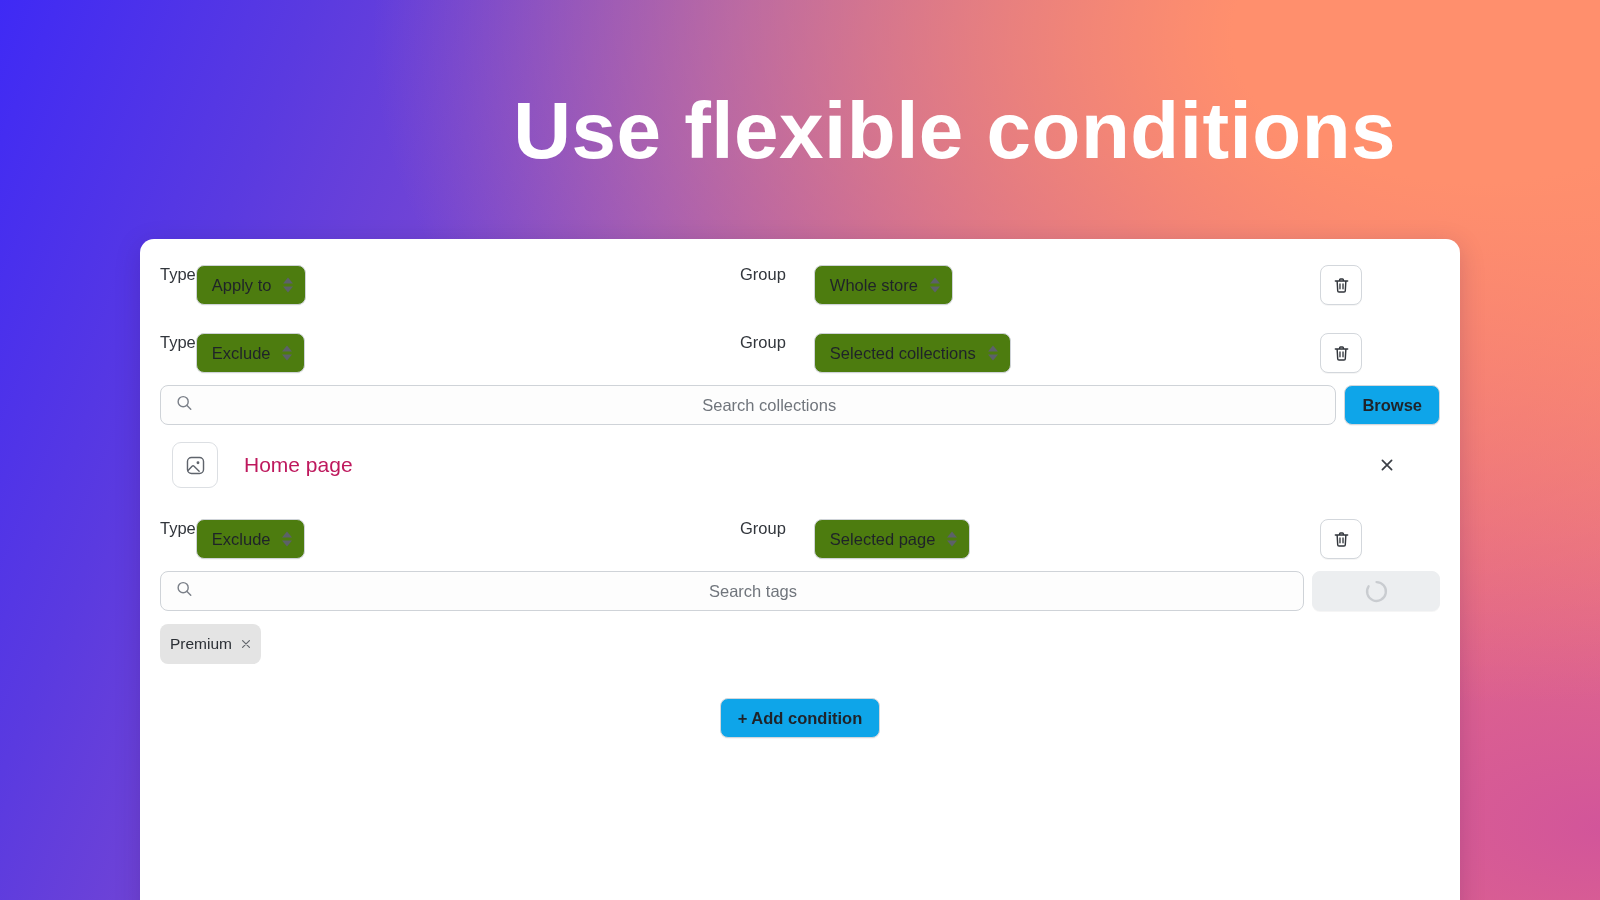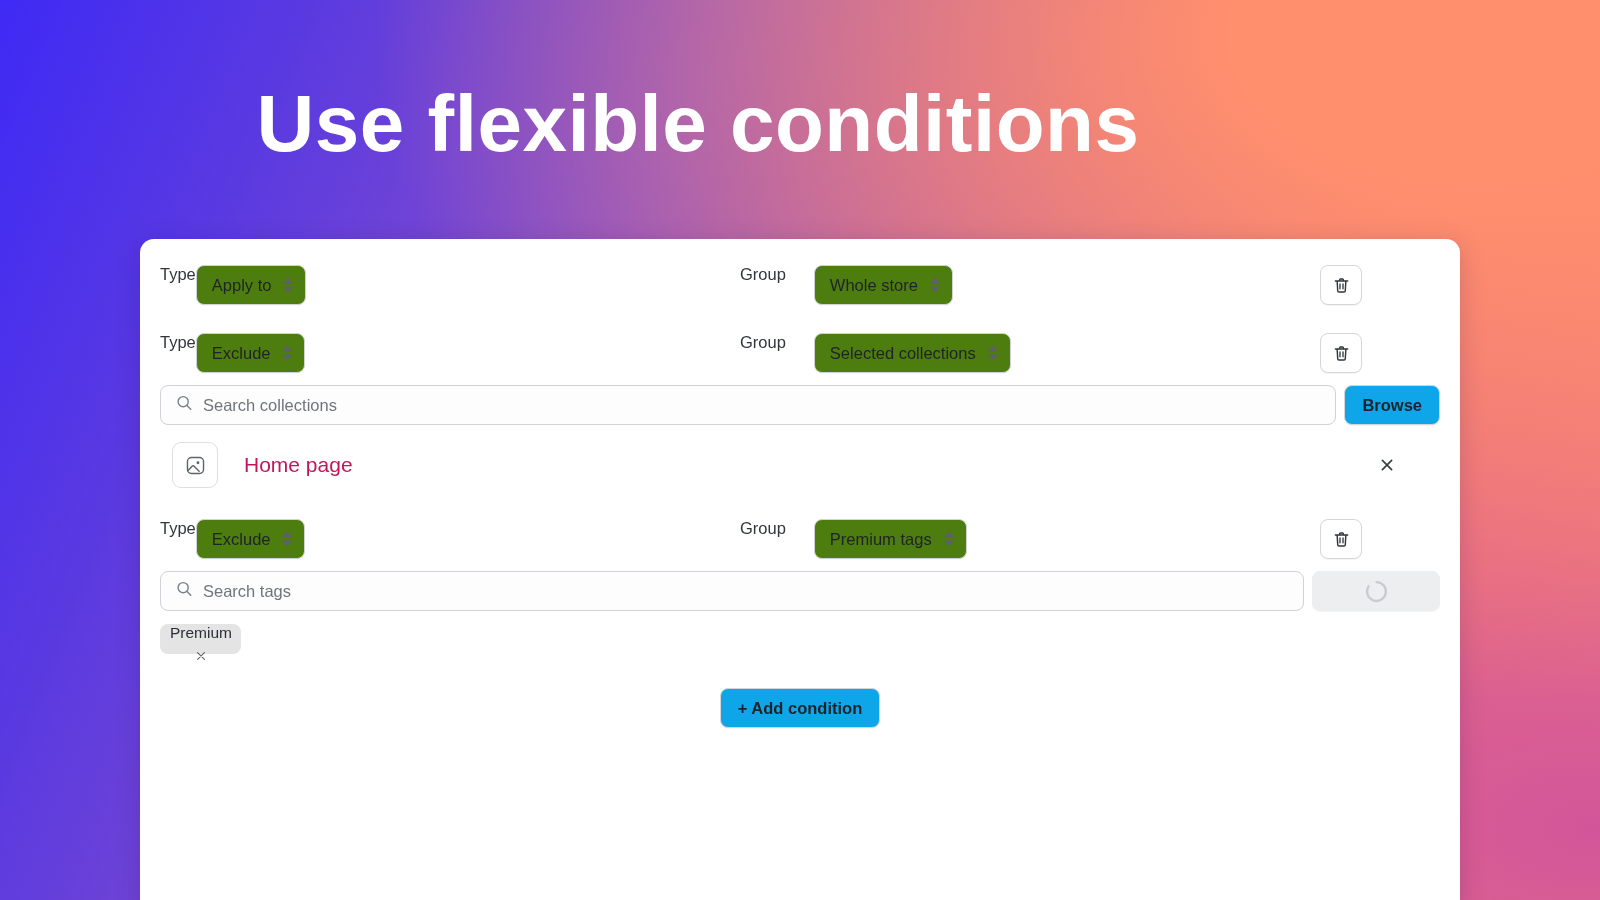--- a/index.html
+++ b/index.html
@@ -22,24 +22,24 @@
     inset: 0;
     background:
       radial-gradient(125% 135% at 92% 4%, #ff8f6d 0%, #ff8f6d 12%, rgba(255,143,109,0) 55%),
       radial-gradient(120% 120% at 100% 92%, #d2559a 0%, rgba(210,85,154,0) 58%),
       linear-gradient(112deg, #3f2af5 0%, #5a3ae0 16%, #8a4fc9 38%, #c05a9e 62%, #ef7277 80%, #ff8f6d 100%);
   }
 
   
   #heading {
     position: absolute;
-    top: 84px;
+    top: 91px;
     left: 0;
     width: 1396px;
-    text-align: center;
+    text-align: right;
     color: #ffffff;
     font-size: 80px;
     font-weight: bold;
     letter-spacing: 0.5px;
     line-height: 1;
     white-space: nowrap;
   }
 
   
   #card {
@@ -153,20 +153,21 @@
     height: 40px;
     border: 1px solid #cfd3d8;
     border-radius: 8px;
     background: #fdfdfd;
     display: flex;
     align-items: center;
     padding-left: 42px;
     font-size: 16.5px;
     color: #70757c;
     flex: 1 1 auto;
+    justify-content: center;
   }
   .search-box .mag {
     position: absolute;
     left: 14px;
     top: 50%;
     transform: translateY(-50%);
     display: block;
   }
 
   .btn {
@@ -228,28 +229,27 @@
 
   
   .chips {
     display: flex;
     gap: 8px;
     margin-top: 13px;
   }
   .chip {
     background: #e4e4e4;
     border-radius: 8px;
-    height: 30px;
+    height: 40px;
     padding: 0 9px 0 10px;
     display: flex;
     align-items: center;
     gap: 8px;
     font-size: 15.5px;
     color: #2b2f35;
-    flex-direction: column;
   }
   .chip .x { cursor: pointer; display: flex; align-items: center; }
 
   
   .card-footer {
     display: flex;
     justify-content: center;
     margin-top: 34px;
   }
 
@@ -372,21 +372,21 @@
           <span>Exclude</span>
           <span class="caret">
               <i class="up"></i>
               <i class="down"></i>
             </span>
         </div>
       </div>
       <div class="field group">
         <div class="field-label">Group</div>
         <div class="select">
-          <span>Premium tags</span>
+          <span>Selected page</span>
           <span class="caret">
               <i class="up"></i>
               <i class="down"></i>
             </span>
         </div>
       </div>
       <div class="icon-btn">
         <svg width="19" height="19" viewBox="0 0 20 20" fill="none">
           <path d="M3.5 5.2h13" stroke="#31353b" stroke-width="1.5" stroke-linecap="round"></path>
           <path d="M8 5.2V4.1c0-.5.4-.9.9-.9h2.2c.5 0 .9.4.9.9v1.1" stroke="#31353b" stroke-width="1.5"></path>

